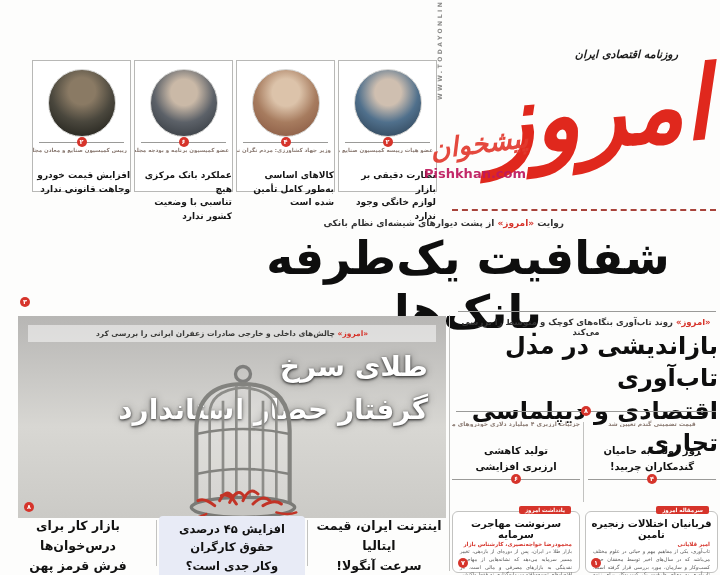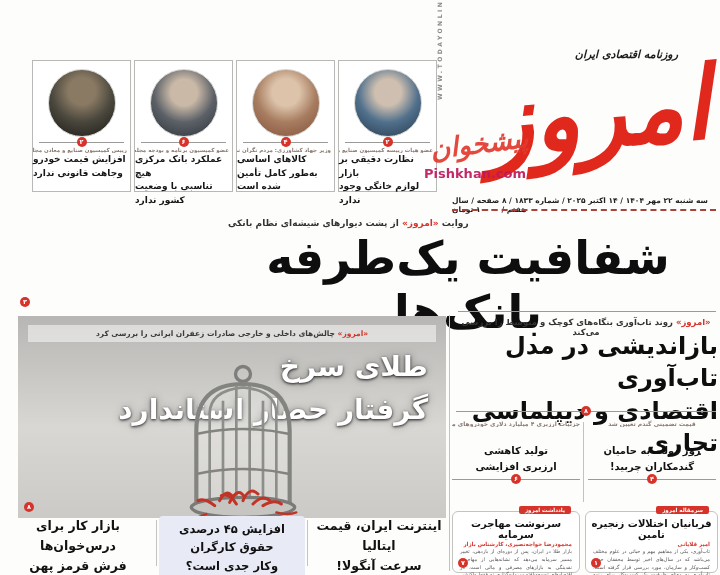--- a/index.html
+++ b/index.html
@@ -16,40 +16,40 @@
   
   .pbox{position:absolute;top:60px;width:97px;height:130px;border:1px solid #b8b8b6;background:#fff;}
   .pbox .photo{width:66px;height:66px;border-radius:50%;margin:8px auto 0;border:1px solid #d5d5d3;}
   .photo-1{background:radial-gradient(circle at 50% 32%,#8a7a64 0 24%,#4a473d 55%,#23221c 90%);}
   .photo-2{background:radial-gradient(circle at 50% 34%,#cab9a7 0 24%,#5c6168 55%,#363b41 90%);}
   .photo-3{background:radial-gradient(circle at 50% 34%,#dcc3aa 0 25%,#a77c5f 55%,#8a5a43 90%);}
   .photo-4{background:radial-gradient(circle at 50% 34%,#cfbfb0 0 24%,#50708c 55%,#2f4458 90%);}
   .pbox .rule{margin:5px 6px 0;}
   .pbox .kicker{font-size:5.5px;color:#8a7a72;text-align:center;margin-top:4px;font-weight:bold;
                 padding:0 3px;white-space:nowrap;overflow:hidden;}
-  .pbox .h{font-size:9px;font-weight:bold;color:#161616;text-align:left;line-height:1.5;margin-top:0;}
+  .pbox .h{font-size:9px;font-weight:bold;color:#161616;text-align:right;line-height:1.5;margin-top:16px;}
 
   
   .site-vertical{position:absolute;left:436px;top:100px;transform:rotate(-90deg);transform-origin:left top;
                  font-size:6px;letter-spacing:2.5px;color:#8a8a88;font-weight:bold;white-space:nowrap;}
   .tagline{position:absolute;left:548px;top:48px;width:130px;text-align:right;font-size:11px;
            font-weight:bold;color:#1c1c1c;font-style:italic;}
   .logo{position:absolute;left:478px;top:48px;width:240px;text-align:center;font-size:100px;
         font-weight:bold;color:#e0281d;line-height:1.3;transform:rotate(-5deg) scaleX(.96);
         font-style:italic;}
   .wm-script{position:absolute;left:430px;top:128px;font-size:27px;font-weight:bold;color:#e23a2e;
              transform:rotate(-7deg);font-style:italic;opacity:.92;}
   .wm-domain{position:absolute;left:424px;top:166px;font-size:13px;font-weight:bold;color:#be185d;opacity:.92;
              direction:ltr;}
   .dateline{position:absolute;left:452px;top:196px;width:264px;text-align:left;font-size:7.5px;
             font-weight:bold;color:#222;}
   .date-rule{position:absolute;left:452px;top:209px;width:264px;border-bottom:2px dashed #a8433b;}
 
   
-  .lead-kicker{position:absolute;left:228px;top:218px;width:336px;text-align:left;font-size:9px;
+  .lead-kicker{position:absolute;left:228px;top:218px;width:336px;text-align:right;font-size:9px;
                font-weight:bold;color:#333;}
   .brand-red{color:#d6342b;}
   .lead-h{position:absolute;left:218px;top:231px;width:500px;text-align:center;font-size:46px;
           font-weight:900;color:#0e0e0e;letter-spacing:-1px;}
 
   
   .photo-main{position:absolute;left:18px;top:316px;width:428px;height:202px;overflow:hidden;
               background:linear-gradient(180deg,#b7b6b4 0,#d8d7d3 55%,#cbcac6 100%);}
   .photo-kicker{position:absolute;top:9px;left:10px;right:10px;height:17px;background:rgba(255,255,255,.5);
                 font-size:7.5px;font-weight:bold;color:#3a3a38;text-align:center;line-height:17px;}
@@ -134,21 +134,20 @@
       <div>نظارت دقیقی بر بازار</div>
         <div>لوازم خانگی وجود ندارد</div>
     </div>
   </div>
 
   <div class="site-vertical">WWW.TODAYONLINE.IR</div>
   <div class="tagline">روزنامه اقتصادی ایران</div>
   <div class="logo">امروز</div>
   <div class="wm-script">پیشخوان</div>
   <div class="wm-domain">Pishkhan.com</div>
-  <div class="dateline">سه شنبه ۲۲ مهر ۱۴۰۴ / ۱۴ اکتبر ۲۰۲۵ / شماره ۱۸۳۳ / ۸ صفحه / سال هفتم / ۱۰۰۰۰ تومان</div>
   <div class="date-rule"></div>
 
   <div class="lead-kicker">
     <span>روایت </span><span class="brand-red">«امروز»</span><span> از پشت دیوارهای شیشه‌ای نظام بانکی</span>
   </div>
   <div class="lead-h">شفافیت یک‌طرفه بانک‌ها</div>
 
   <div class="vline" style="left:449px;top:315px;height:256px"></div>
   <div class="hline" style="left:458px;top:311px;width:258px"></div>
 

